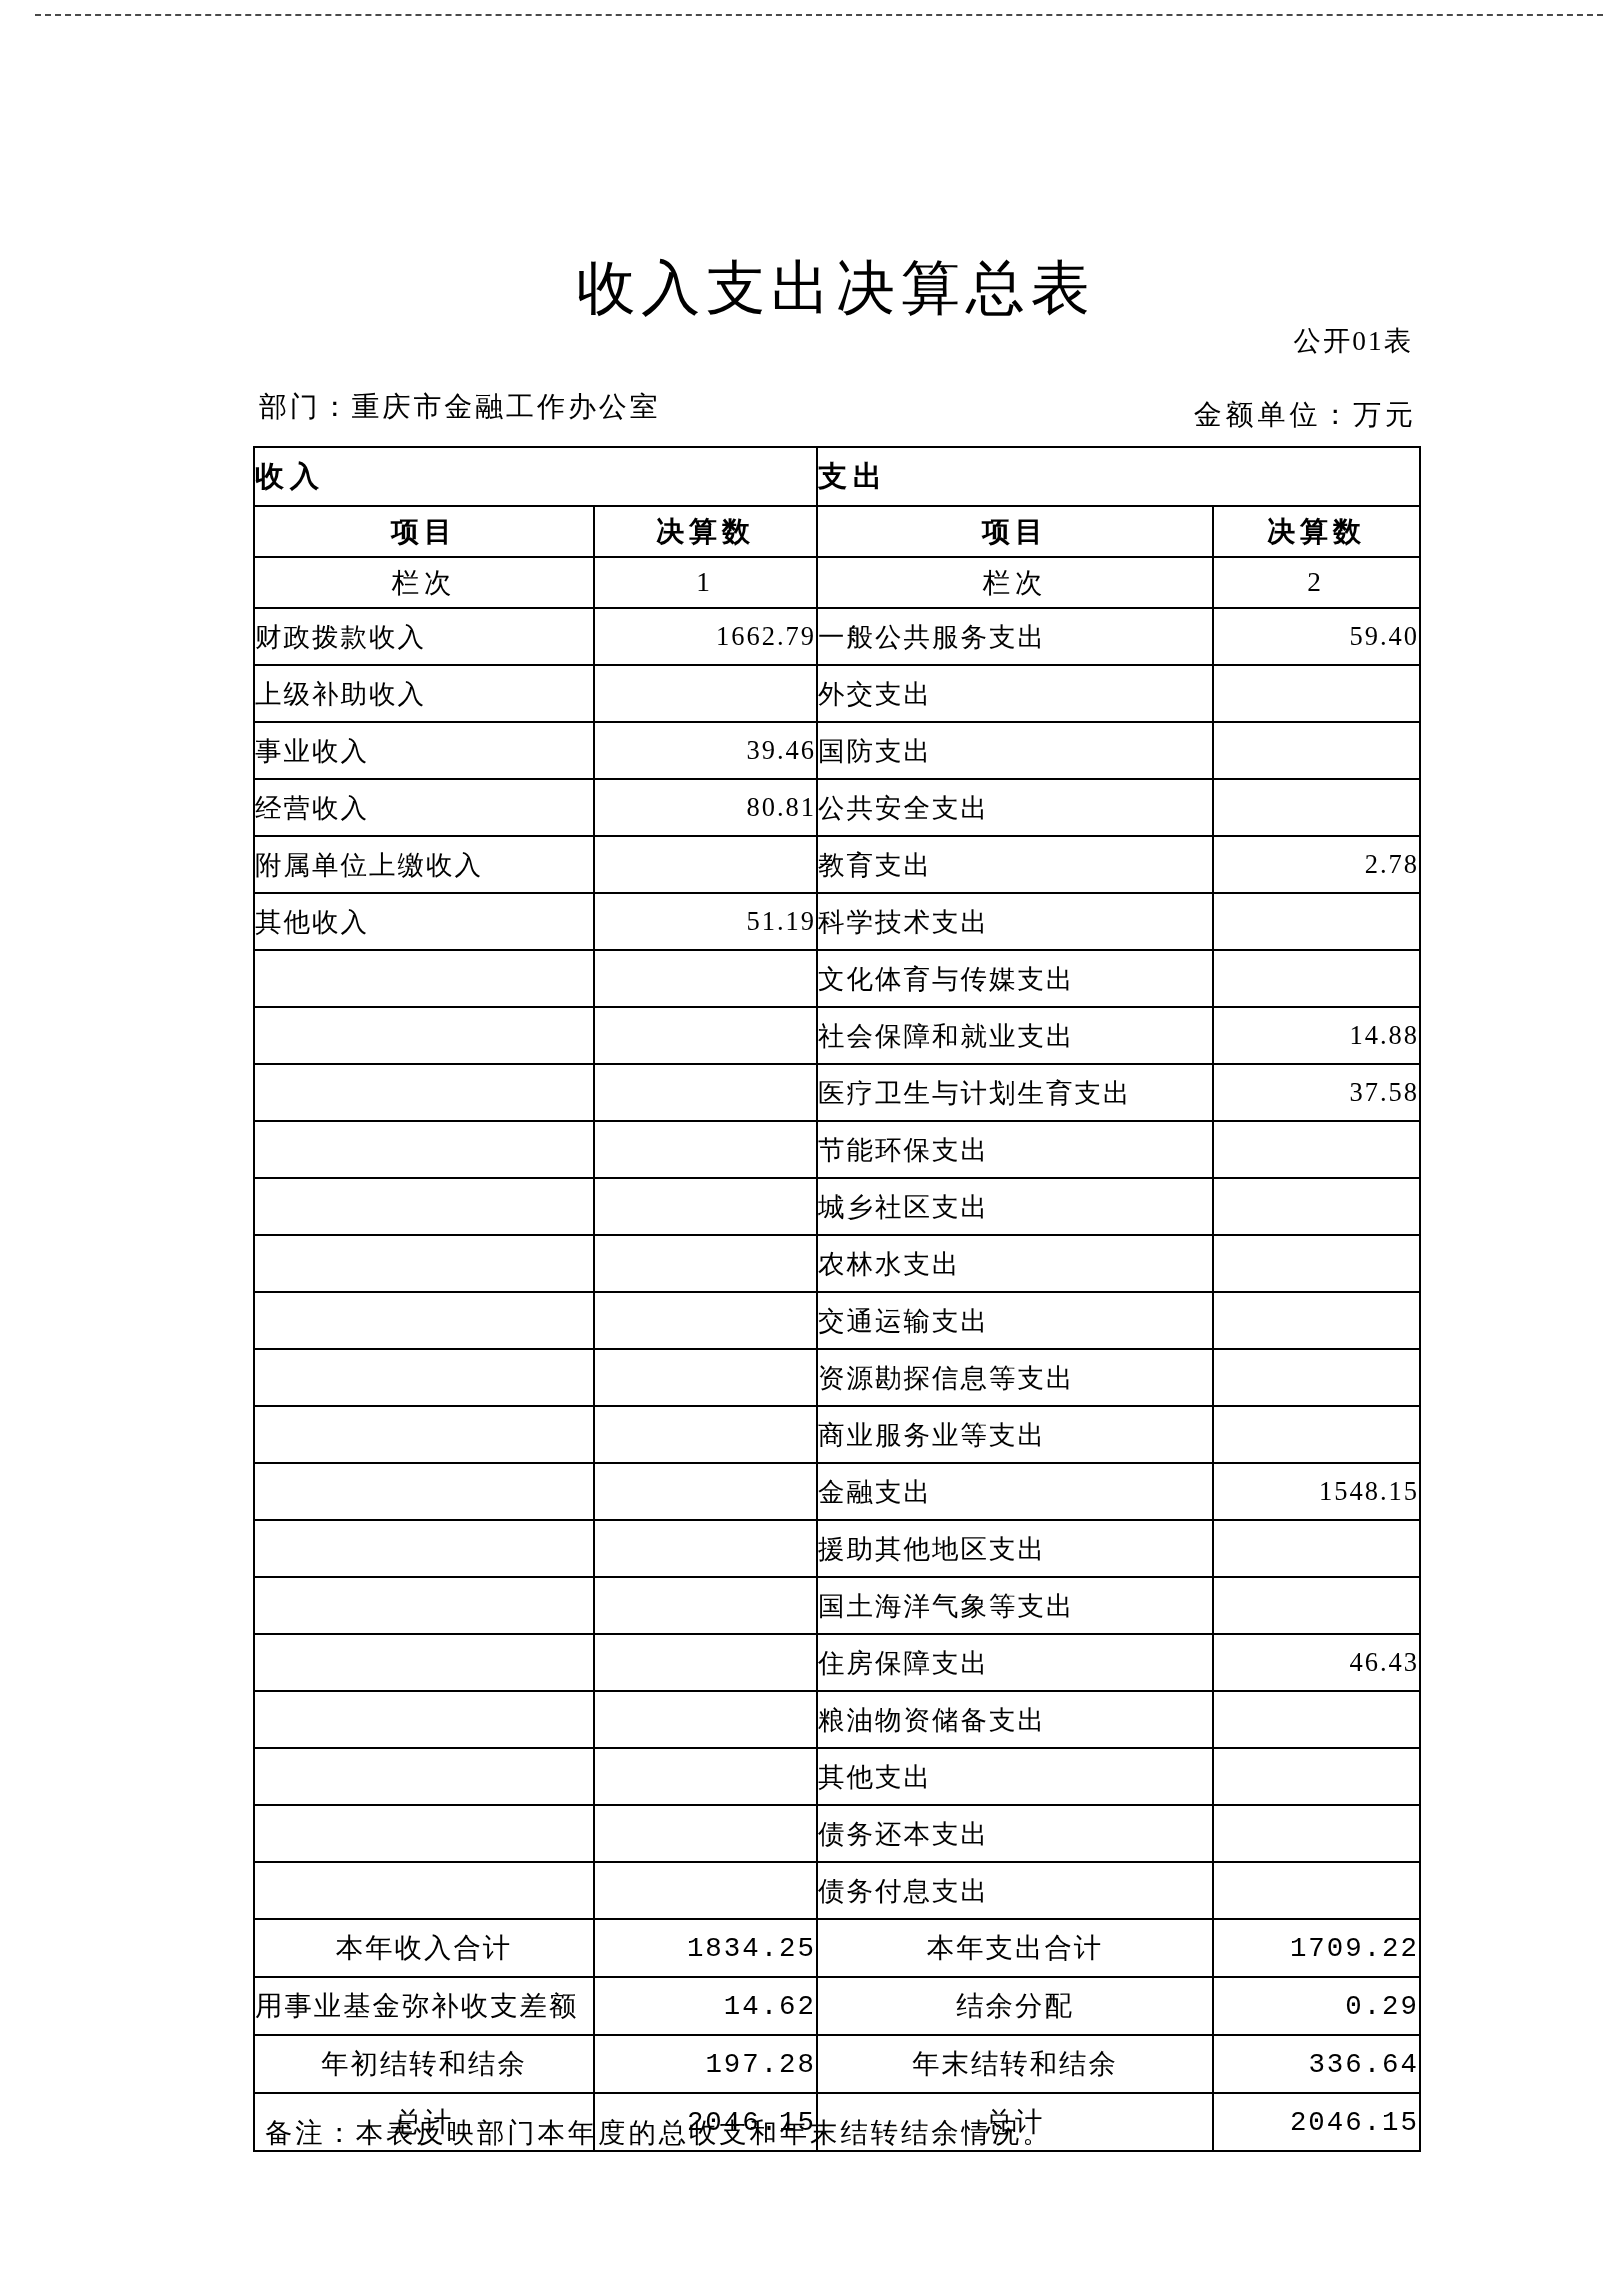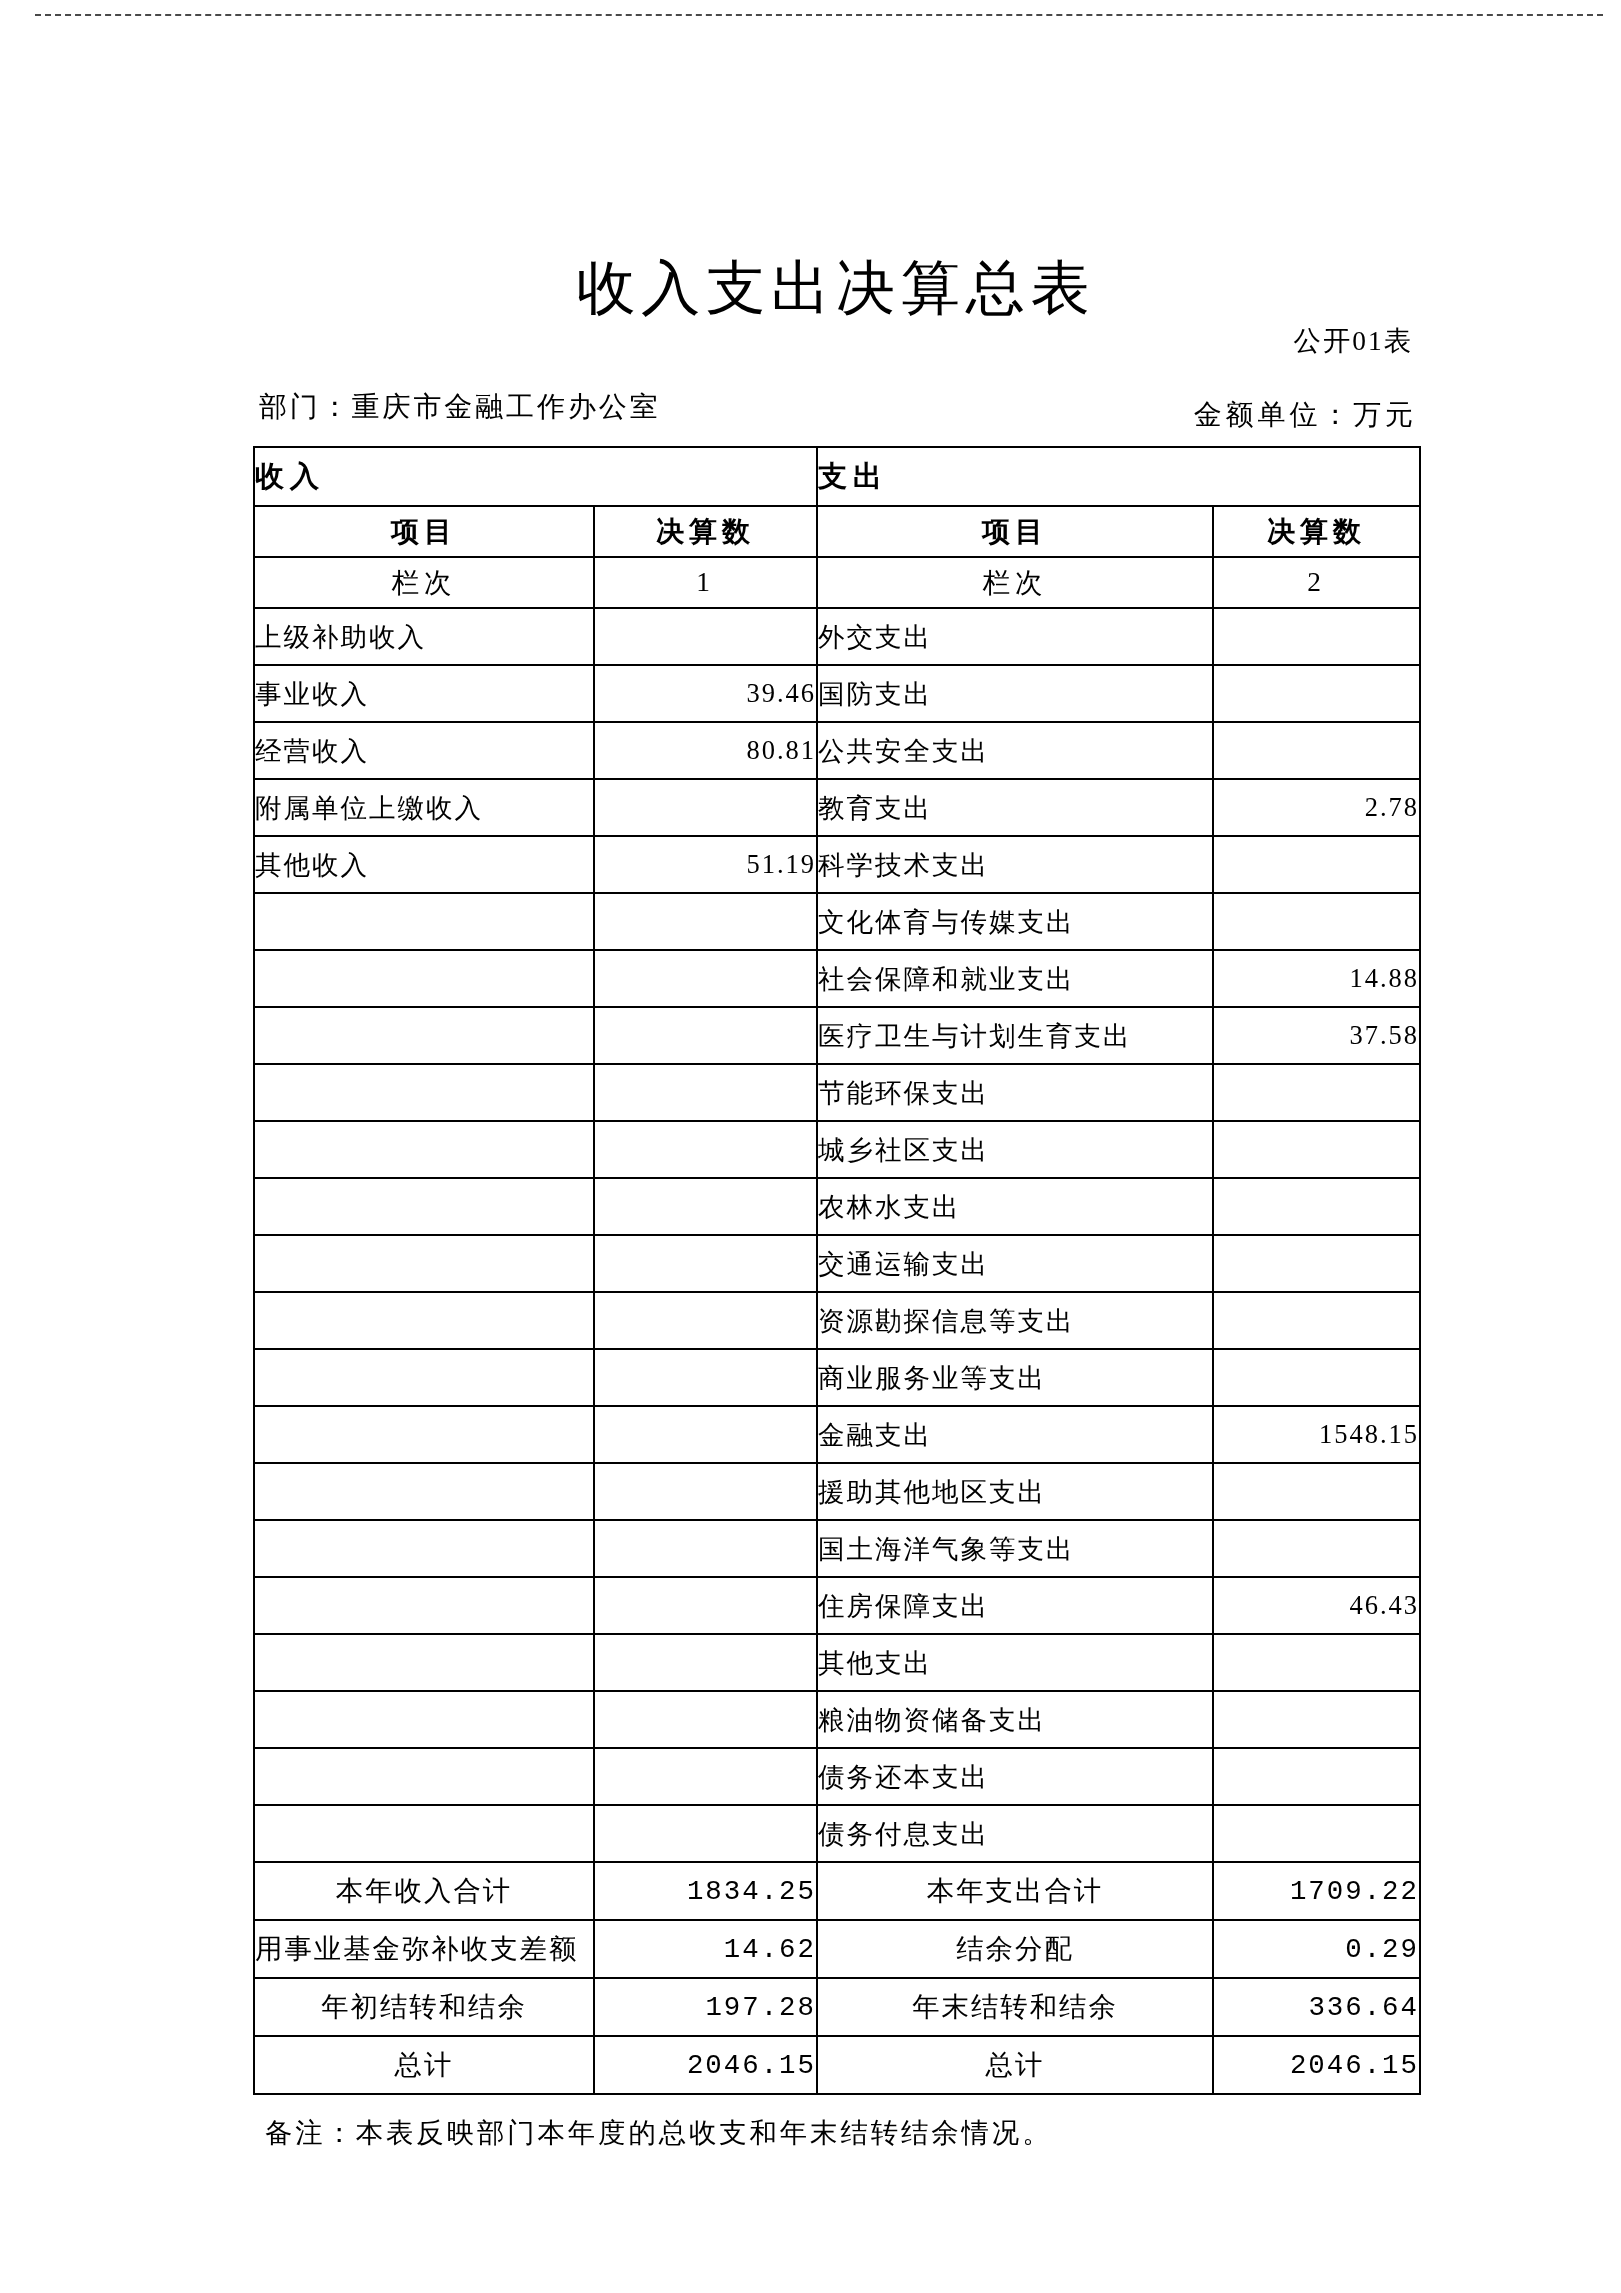--- a/index.html
+++ b/index.html
@@ -162,20 +162,26 @@
         <td>项目</td>
         <td>决算数</td>
       </tr>
       <tr class="h3">
         <td>栏次</td>
         <td>1</td>
         <td>栏次</td>
         <td>2</td>
       </tr>
 
+    <tr class="data">
+          <td class="item">财政拨款收入</td>
+          <td class="value">1662.79</td>
+          <td class="item">一般公共服务支出</td>
+          <td class="value">59.40</td>
+        </tr>
         <tr class="data">
           <td class="item">上级补助收入</td>
           <td class="value"></td>
           <td class="item">外交支出</td>
           <td class="value"></td>
         </tr>
         <tr class="data">
           <td class="item">事业收入</td>
           <td class="value">39.46</td>
           <td class="item">国防支出</td>
@@ -273,27 +279,27 @@
         </tr>
         <tr class="data">
           <td class="item"></td>
           <td class="value"></td>
           <td class="item">住房保障支出</td>
           <td class="value">46.43</td>
         </tr>
         <tr class="data">
           <td class="item"></td>
           <td class="value"></td>
+          <td class="item">粮油物资储备支出</td>
+          <td class="value"></td>
+        </tr>
+        <tr class="data">
+          <td class="item"></td>
+          <td class="value"></td>
           <td class="item">其他支出</td>
-          <td class="value"></td>
-        </tr>
-        <tr class="data">
-          <td class="item"></td>
-          <td class="value"></td>
-          <td class="item">粮油物资储备支出</td>
           <td class="value"></td>
         </tr>
         <tr class="data">
           <td class="item"></td>
           <td class="value"></td>
           <td class="item">债务还本支出</td>
           <td class="value"></td>
         </tr>
         <tr class="data">
           <td class="item"></td>

